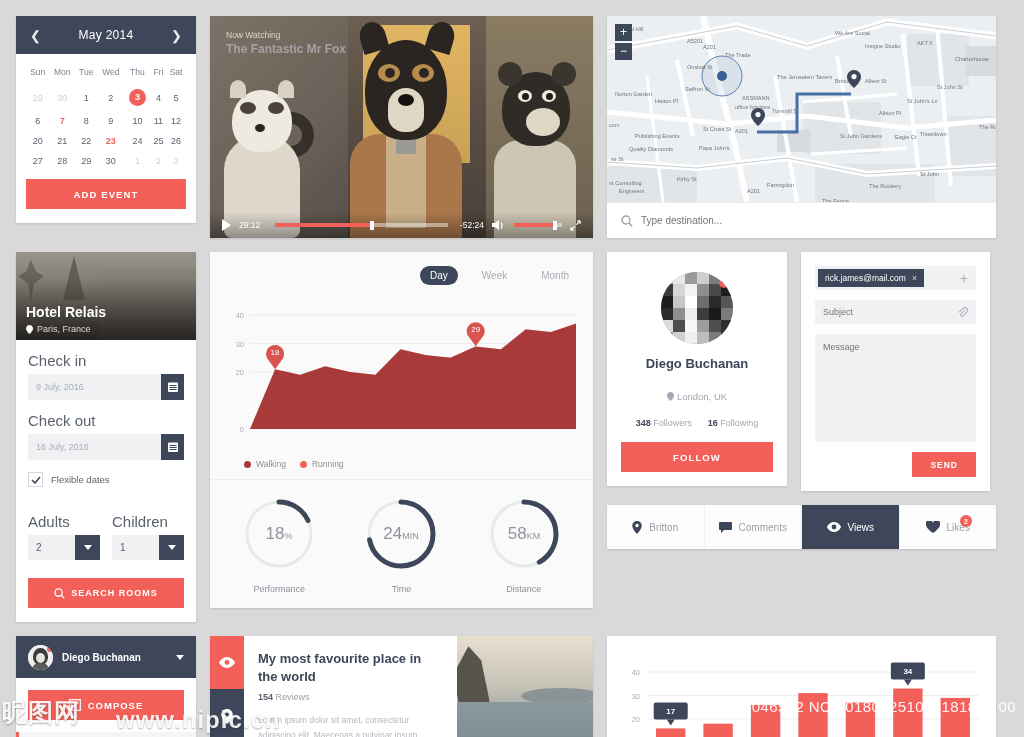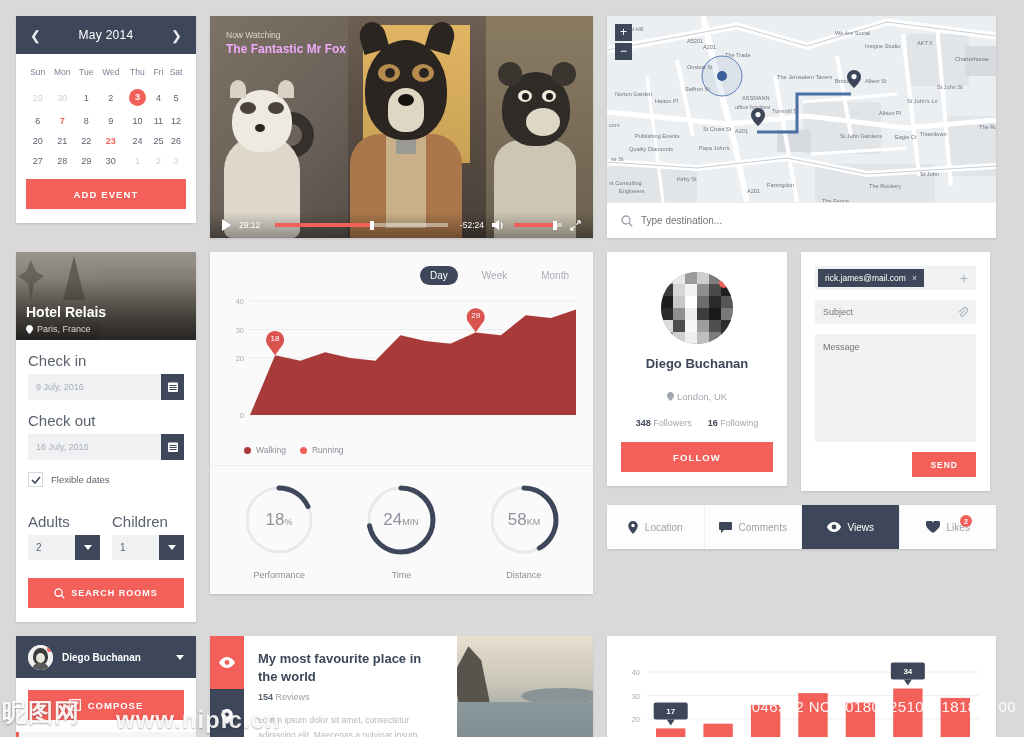--- a/index.html
+++ b/index.html
@@ -68,21 +68,21 @@
     background: linear-gradient(180deg, #e0b562 0%, #caa055 100%);
   }
   .vid-right {
     position: absolute; right: 0; top: 0; width: 28%; height: 100%;
     background: linear-gradient(180deg, #8a7b62 0%, #6b6050 100%);
   }
   .fox { position: absolute; }
   .fox-head { border-radius: 50% 50% 45% 45%; }
   .vid-label { position: absolute; left: 16px; top: 14px; z-index: 5; }
   .vid-now { font-size: 8.5px; color: #ddd5cc; margin-bottom: 2px; }
-  .vid-title { font-size: 12px; color: #f0abfc; font-weight: bold; }
+  .vid-title { font-size: 12px; color: #a3a3a3; font-weight: bold; }
   .vid-ctrl {
     position: absolute; left: 0; right: 0; bottom: 0; height: 26px; z-index: 6;
     display: flex; align-items: center; gap: 8px; padding: 0 12px;
     background: linear-gradient(180deg, rgba(0,0,0,0) 0%, rgba(0,0,0,.35) 100%);
   }
   .play-tri {
     width: 0; height: 0; border-left: 9px solid #fff;
     border-top: 6px solid transparent; border-bottom: 6px solid transparent;
     cursor: pointer;
   }
@@ -175,21 +175,21 @@
   .caret-d { width: 0; height: 0; border-left: 4px solid transparent; border-right: 4px solid transparent; border-top: 5px solid #fff; }
   .hotel-search {
     margin-top: 18px; height: 30px; background: #f3605a; color: #fff; border: 0;
     width: 100%; font-size: 9px; letter-spacing: 1px; font-weight: bold; cursor: pointer;
     display: flex; align-items: center; justify-content: center; gap: 6px;
   }
 
   
   .chartcard { width: 383px; }
   .area-wrap { padding: 14px 14px 8px; background: #fafafa; position: relative; }
-  .toggle { display: flex; justify-content: flex-end; align-items: flex-end; gap: 14px; margin-bottom: 6px; }
+  .toggle { display: flex; justify-content: flex-end; align-items: flex-end; gap: 14px; margin-bottom: 20px; }
   .tg {
     font-size: 10px; color: #a7acb4; cursor: pointer; padding: 4px 10px; border-radius: 10px;
   }
   .tg.on { background: #3d4759; color: #fff; }
   .area-svg { display: block; width: 100%; }
   .legend { display: flex; gap: 14px; padding: 6px 0 2px 20px; }
   .lg { display: flex; align-items: center; gap: 5px; font-size: 8.5px; color: #8a9099; }
   .lg-dot { width: 7px; height: 7px; border-radius: 50%; }
   .gauges {
     display: flex; justify-content: space-around; padding: 16px 8px 14px;
@@ -834,21 +834,21 @@
           </div>
         </div>
       </div>
 
       <div class="tabbar card">
         <div class="tab">
           <svg width="10" height="13" viewBox="0 0 8 11">
             <path d="M4 0C1.8 0 0 1.8 0 4c0 3 4 7 4 7s4-4 4-7c0-2.2-1.8-4-4-4z" fill="#3d4759"></path>
             <circle cx="4" cy="3.8" r="1.4" fill="#fff"></circle>
           </svg>
-          <span>Location</span>
+          <span>Britton</span>
         </div>
         <div class="tab">
           <svg width="13" height="11" viewBox="0 0 13 11">
             <path d="M1 0h11a1 1 0 011 1v6a1 1 0 01-1 1H5l-3 3V8H1a1 1 0 01-1-1V1a1 1 0 011-1z" fill="#3d4759"></path>
           </svg>
           <span>Comments</span>
         </div>
         <div class="tab on">
           <svg width="14" height="10" viewBox="0 0 14 10">
             <path d="M7 0C3 0 .6 3.3 0 5c.6 1.7 3 5 7 5s6.4-3.3 7-5c-.6-1.7-3-5-7-5z" fill="#fff"></path>

